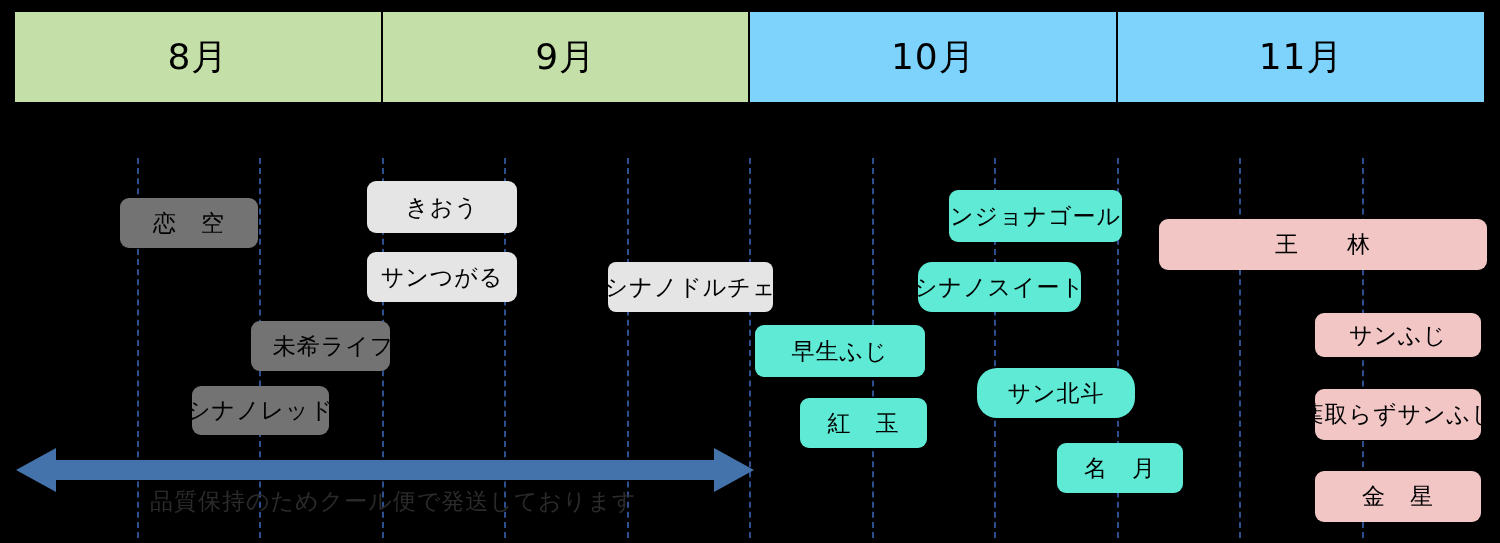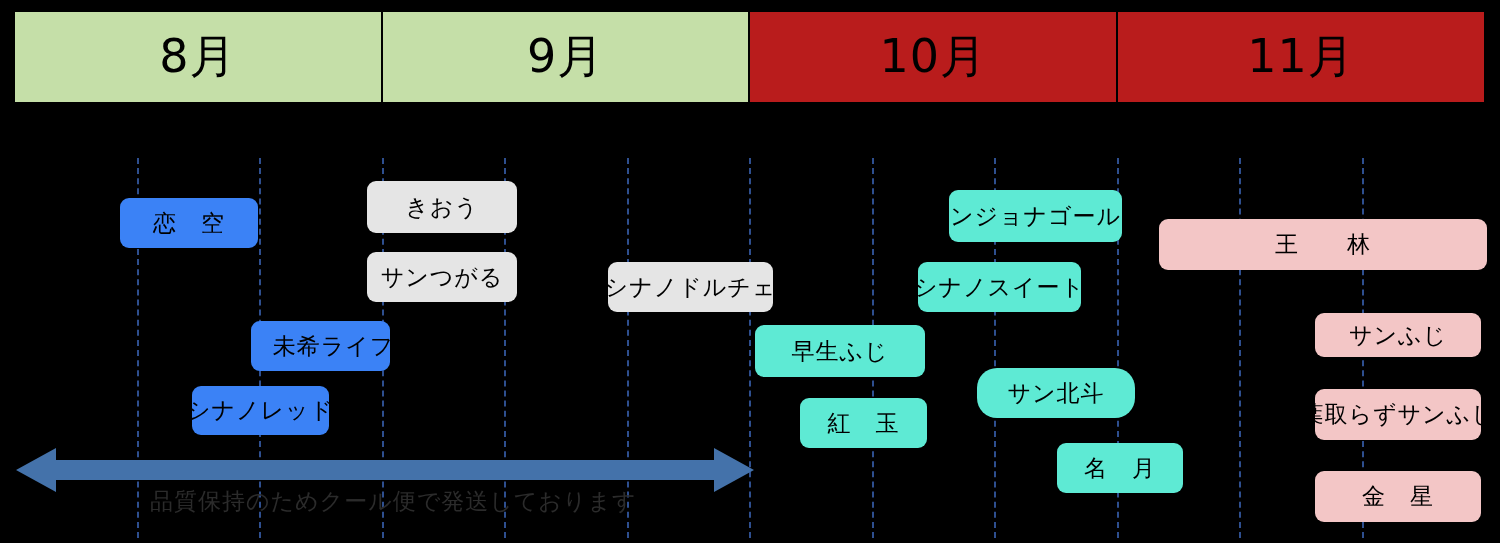--- a/index.html
+++ b/index.html
@@ -27,31 +27,31 @@
   }
   #calendar td {
     border: 2px solid #000000;
     text-align: center;
     vertical-align: middle;
     color: #000000;
     padding: 0;
   }
   #calendar tr.months td {
     height: 90px;
-    font-size: 46px;
+    font-size: 36px;
     font-weight: 400;
     letter-spacing: 1px;
   }
   #calendar tr.thirds td {
     height: 46px;
     font-size: 25px;
     letter-spacing: 2px;
   }
   .cell-green { background: #c5dfa8; }
-  .cell-pink  { background: #b91c1c; }
+  .cell-pink  { background: #7dd3fc; }
 
   
   .guide {
     position: absolute;
     top: 158px;
     width: 0;
     height: 380px;
     border-left: 2px dashed #2e4f8f;
   }
 
@@ -62,21 +62,21 @@
     border-radius: 9px;
     display: flex;
     align-items: center;
     justify-content: center;
     color: #000000;
     font-size: 23px;
     letter-spacing: 1px;
     white-space: nowrap;
     line-height: 1;
   }
-  .bar.tone-green-light { background: #3b82f6; }
+  .bar.tone-green-light { background: #737373; }
   .bar.tone-green-mid   { background: #e5e5e5; }
   .bar.tone-pink-light  { background: #5eead4; }
   .bar.tone-pink-mid    { background: #f3c6c6; margin-top: 28px; }
 
   
   #arrow-wrap {
     position: absolute;
     left: 16px;
     top: 446px;
     width: 738px;
@@ -124,25 +124,25 @@
       <div class="guide" style="left: 994px;"></div>
       <div class="guide" style="left: 1117px;"></div>
       <div class="guide" style="left: 1239px;"></div>
       <div class="guide" style="left: 1362px;"></div>
     </div>
 
   <div id="bars-layer">
       <div class="bar tone-green-light" style="left: 120px; top: 198px; width: 138px; height: 50px;">恋　空</div>
       <div class="bar tone-green-mid" style="left: 367px; top: 181px; width: 150px; height: 52px;">きおう</div>
       <div class="bar tone-green-mid" style="left: 367px; top: 252px; width: 150px; height: 50px;">サンつがる</div>
-      <div class="bar tone-green-mid" style="left: 608px; top: 262px; width: 165px; height: 50px;">シナノドルチェ</div>
+      <div class="bar tone-green-mid" style="left: 608px; top: 262px; width: 165px; height: 50px; border-radius: 8px;">シナノドルチェ</div>
       <div class="bar tone-green-light" style="left: 251px; top: 321px; width: 139px; height: 50px; padding-left: 26px;">未希ライフ</div>
       <div class="bar tone-green-light" style="left: 192px; top: 386px; width: 137px; height: 49px;">シナノレッド</div>
       <div class="bar tone-pink-light" style="left: 949px; top: 190px; width: 173px; height: 52px;">サンジョナゴールド</div>
-      <div class="bar tone-pink-light" style="left: 918px; top: 262px; width: 163px; height: 50px;">シナノスイート</div>
+      <div class="bar tone-pink-light" style="left: 918px; top: 262px; width: 163px; height: 50px; border-radius: 14px;">シナノスイート</div>
       <div class="bar tone-pink-light" style="left: 755px; top: 325px; width: 170px; height: 52px;">早生ふじ</div>
       <div class="bar tone-pink-light" style="left: 800px; top: 398px; width: 127px; height: 50px;">紅　玉</div>
       <div class="bar tone-pink-light" style="left: 977px; top: 368px; width: 158px; height: 50px; border-radius: 20px;">サン北斗</div>
       <div class="bar tone-pink-light" style="left: 1057px; top: 443px; width: 126px; height: 50px;">名　月</div>
       <div class="bar tone-pink-mid" style="left: 1159px; top: 191px; width: 328px; height: 51px;">王　　林</div>
       <div class="bar tone-pink-mid" style="left: 1315px; top: 285px; width: 166px; height: 44px;">サンふじ</div>
       <div class="bar tone-pink-mid" style="left: 1315px; top: 361px; width: 166px; height: 51px;">葉取らずサンふじ</div>
       <div class="bar tone-pink-mid" style="left: 1315px; top: 443px; width: 166px; height: 51px;">金　星</div>
     </div>
 

